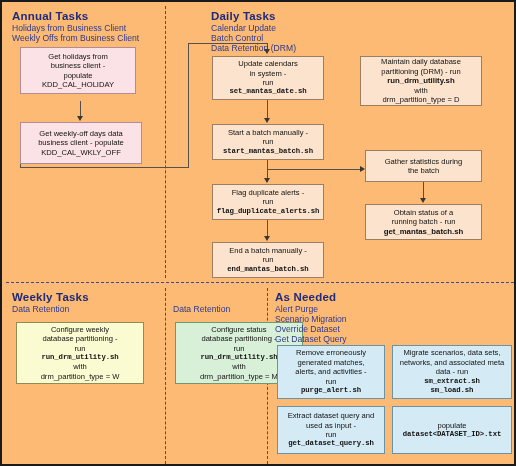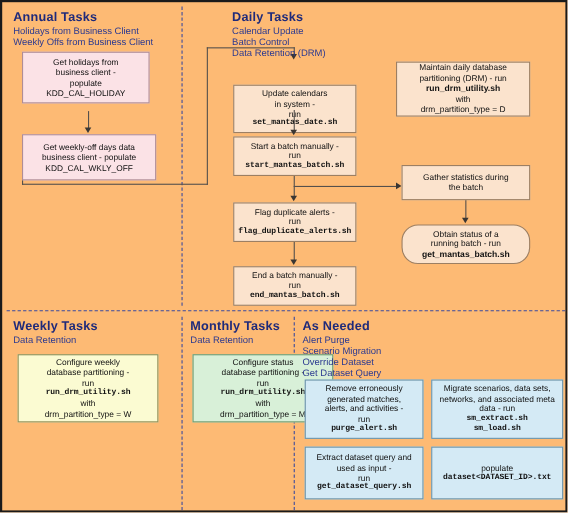--- a/index.html
+++ b/index.html
@@ -120,21 +120,21 @@
   <div class="edge edge-v" style="left:186px;top:41px;height:125px;"></div>
   <div class="edge edge-h" style="left:186px;top:41px;width:80px;"></div>
   <div class="edge edge-v" style="left:265px;top:41px;height:8px;"></div>
   <div class="arrow-d" style="left:261.5px;top:47px;"></div>
 
   <div class="sect-title" style="left:209px;top:8px;">Daily Tasks</div>
   <div class="sect-sub" style="left:209px;top:21px;">Calendar Update</div>
   <div class="sect-sub" style="left:209px;top:31px;">Batch Control</div>
   <div class="sect-sub" style="left:209px;top:41px;">Data Retention (DRM)</div>
 
-  <div class="node n-peach" style="left:210px;top:54px;width:112px;height:44px;margin-top:21px;">
+  <div class="node n-peach" style="left:210px;top:54px;width:112px;height:44px;">
     <span class="ln">Update calendars</span>
     <span class="ln">in system -</span>
     <span class="ln">run</span>
     <span class="ln cmd">set_mantas_date.sh</span>
   </div>
 
   <div class="edge edge-v" style="left:265px;top:98px;height:20px;"></div>
   <div class="arrow-d" style="left:261.5px;top:116px;"></div>
 
   <div class="node n-peach" style="left:210px;top:122px;width:112px;height:36px;">
@@ -173,39 +173,38 @@
   </div>
 
   <div class="node n-peach" style="left:363px;top:148px;width:117px;height:32px;">
     <span class="ln">Gather statistics during</span>
     <span class="ln">the batch</span>
   </div>
 
   <div class="edge edge-v" style="left:421px;top:180px;height:18px;"></div>
   <div class="arrow-d" style="left:417.5px;top:196px;"></div>
 
-  <div class="node n-peach" style="left:363px;top:202px;width:117px;height:36px;border-radius:15px;">
+  <div class="node n-peach" style="left:363px;top:202px;width:117px;height:36px;">
     <span class="ln">Obtain status of a</span>
     <span class="ln">running batch -  run</span>
     <span class="ln cmd2">get_mantas_batch.sh</span>
   </div>
 
   <div class="sect-title" style="left:10px;top:289px;">Weekly Tasks</div>
   <div class="sect-sub" style="left:10px;top:302px;">Data Retention</div>
 
   <div class="node n-yellow" style="left:14px;top:320px;width:128px;height:62px;">
     <span class="ln">Configure weekly</span>
     <span class="ln">database partitioning -</span>
     <span class="ln">run</span>
     <span class="ln cmd">run_drm_utility.sh</span>
     <span class="ln">with</span>
     <span class="ln">drm_partition_type = W</span>
   </div>
 
-  <div class="sect-title" style="left:171px;top:289px;">Monthly Tasks</div>
   <div class="sect-sub" style="left:171px;top:302px;">Data Retention</div>
 
   <div class="node n-green" style="left:173px;top:320px;width:128px;height:62px;">
     <span class="ln">Configure status</span>
     <span class="ln">database partitioning -</span>
     <span class="ln">run</span>
     <span class="ln cmd">run_drm_utility.sh</span>
     <span class="ln">with</span>
     <span class="ln">drm_partition_type = M</span>
   </div>

